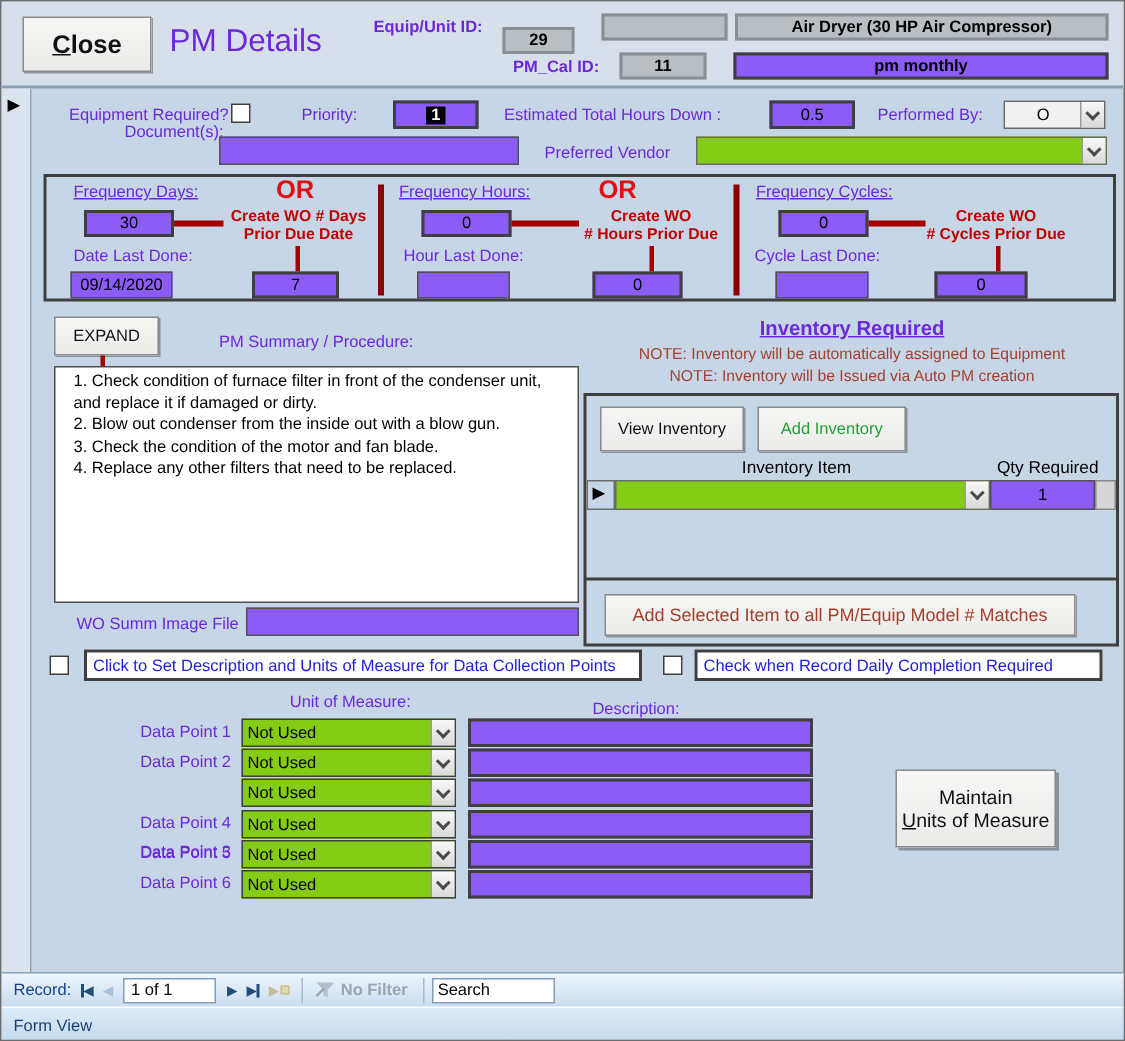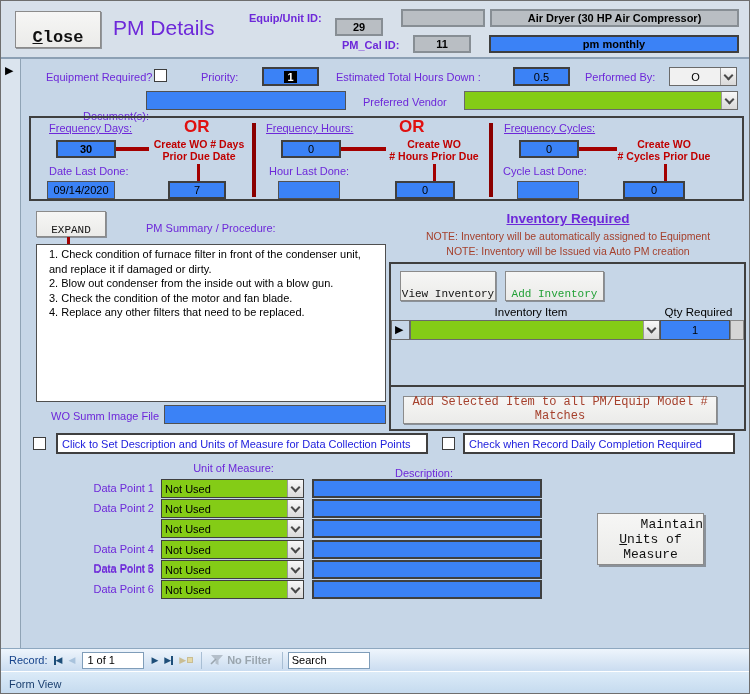--- a/index.html
+++ b/index.html
@@ -6,27 +6,27 @@
   html,body { width:750px; height:694px; font-family:"Liberation Sans", sans-serif; }
   #window { position:relative; width:750px; height:694px; background:#c6d6e7; border:1px solid #6e6e6e; overflow:hidden; }
 
   
   #hdr { position:absolute; left:0; top:0; width:750px; height:58px; background:#d7e0ea; border-bottom:2px solid #8ca0b4; }
   .lbl { position:absolute; font-size:11px; color:#6d28d9; white-space:nowrap; }
   .b { font-weight:bold; }
   .ul { text-decoration:underline; }
 
   .btn { position:absolute; background:linear-gradient(#f6f6f5,#ebebe9); border:1px solid #8b8b8b;
-         box-shadow:1px 1px 0 rgba(90,90,90,.55); display:flex; align-items:flex-end; justify-content:center;
-         font-size:11px; color:#111; text-align:center; cursor:default;font-family:Liberation Mono, monospace; }
+         box-shadow:1px 1px 0 rgba(90,90,90,.55); display:flex; align-items:center; justify-content:center;
+         font-size:11px; color:#111; text-align:center; cursor:default; }
   .fl::first-letter { text-decoration:underline; }
 
   .gbox { position:absolute; background:#b9bec3; border:2px solid #878e94; display:flex; align-items:center; justify-content:center;
           font-size:11px; font-weight:bold; }
-  .wfield { position:absolute; background:#3b82f6; border:1px solid #515151; font-size:11px; display:flex; align-items:center; padding:0 3px; }
+  .wfield { position:absolute; background:#8b5cf6; border:1px solid #515151; font-size:11px; display:flex; align-items:center; padding:0 3px; }
   .wfield.c { justify-content:center; padding:0; }
   .combo { position:absolute; background:#84cc16; border:1px solid #6a6a6a; font-size:11px; }
   .combo .val { position:absolute; left:3px; right:18px; top:0; bottom:0; display:flex; align-items:center; overflow:hidden; }
   .combo .val.c { justify-content:center; }
   .chev { position:absolute; right:0; top:0; bottom:0; width:16px; background:linear-gradient(#f8f8f8,#d9d9d9); border-left:1px solid #9a9a9a; }
   .chev::after { content:""; position:absolute; left:4px; top:4px; width:5px; height:5px; border-right:2px solid #4a4a4a; border-bottom:2px solid #4a4a4a; transform:rotate(45deg); }
 
   .cb { position:absolute; width:13px; height:13px; background:#fff; border:1px solid #3d3d3d; }
 
   #selstrip { position:absolute; left:0; top:58px; width:20px; height:589px; background:#dbe4ee; border-right:1px solid #8fa3b5; }
@@ -91,38 +91,38 @@
 
   <div class="lbl" style="left:335px;top:70px;">Estimated Total Hours Down :</div>
   <div class="wfield c" style="left:512px;top:66px;width:57px;height:19px;border:2px solid #3f3f3f;">0.5</div>
 
   <div class="lbl" style="left:584px;top:70px;">Performed By:</div>
   <div class="combo" style="left:668px;top:66px;width:68px;height:19px;background:#f1f1f1;">
     <span class="val c">O</span>
     <span class="chev"></span>
   </div>
 
-  <div class="lbl" style="left:62px;top:109px;padding-left:20px;">Document(s):</div>
+  <div class="lbl" style="left:62px;top:81px;padding-left:20px;">Document(s):</div>
   <div class="wfield" style="left:145px;top:90px;width:200px;height:19px;"></div>
 
   <div class="lbl" style="left:362px;top:95px;">Preferred Vendor</div>
   <div class="combo" style="left:463px;top:90px;width:274px;height:19px;">
     <span class="val"></span>
     <span class="chev"></span>
   </div>
 
   <div id="freqbox"></div>
 
   <div class="lbl ul" style="left:48px;top:121px;">Frequency Days:</div>
   <div class="or" style="left:183px;top:116px;">OR</div>
   <div class="lbl ul" style="left:265px;top:121px;">Frequency Hours:</div>
   <div class="or" style="left:398px;top:116px;">OR</div>
   <div class="lbl ul" style="left:503px;top:121px;">Frequency Cycles:</div>
 
-  <div class="wfield c" style="left:55px;top:139px;width:60px;height:18px;border:2px solid #3f3f3f;font-weight:bold;">30</div>
+  <div class="wfield c" style="left:55px;top:139px;width:60px;height:18px;border:2px solid #3f3f3f;">30</div>
   <div class="rl" style="left:115px;top:146px;width:33px;height:4px;"></div>
   <div class="cwo" style="left:140px;top:137px;width:116px;">
     <span style="display:block;">Create WO # Days</span>
     <span style="display:block;">Prior Due Date</span>
   </div>
 
   <div class="wfield c" style="left:280px;top:139px;width:60px;height:18px;border:2px solid #3f3f3f;">0</div>
   <div class="rl" style="left:340px;top:146px;width:45px;height:4px;"></div>
   <div class="cwo" style="left:375px;top:137px;width:116px;">
     <span style="display:block;">Create WO</span>

